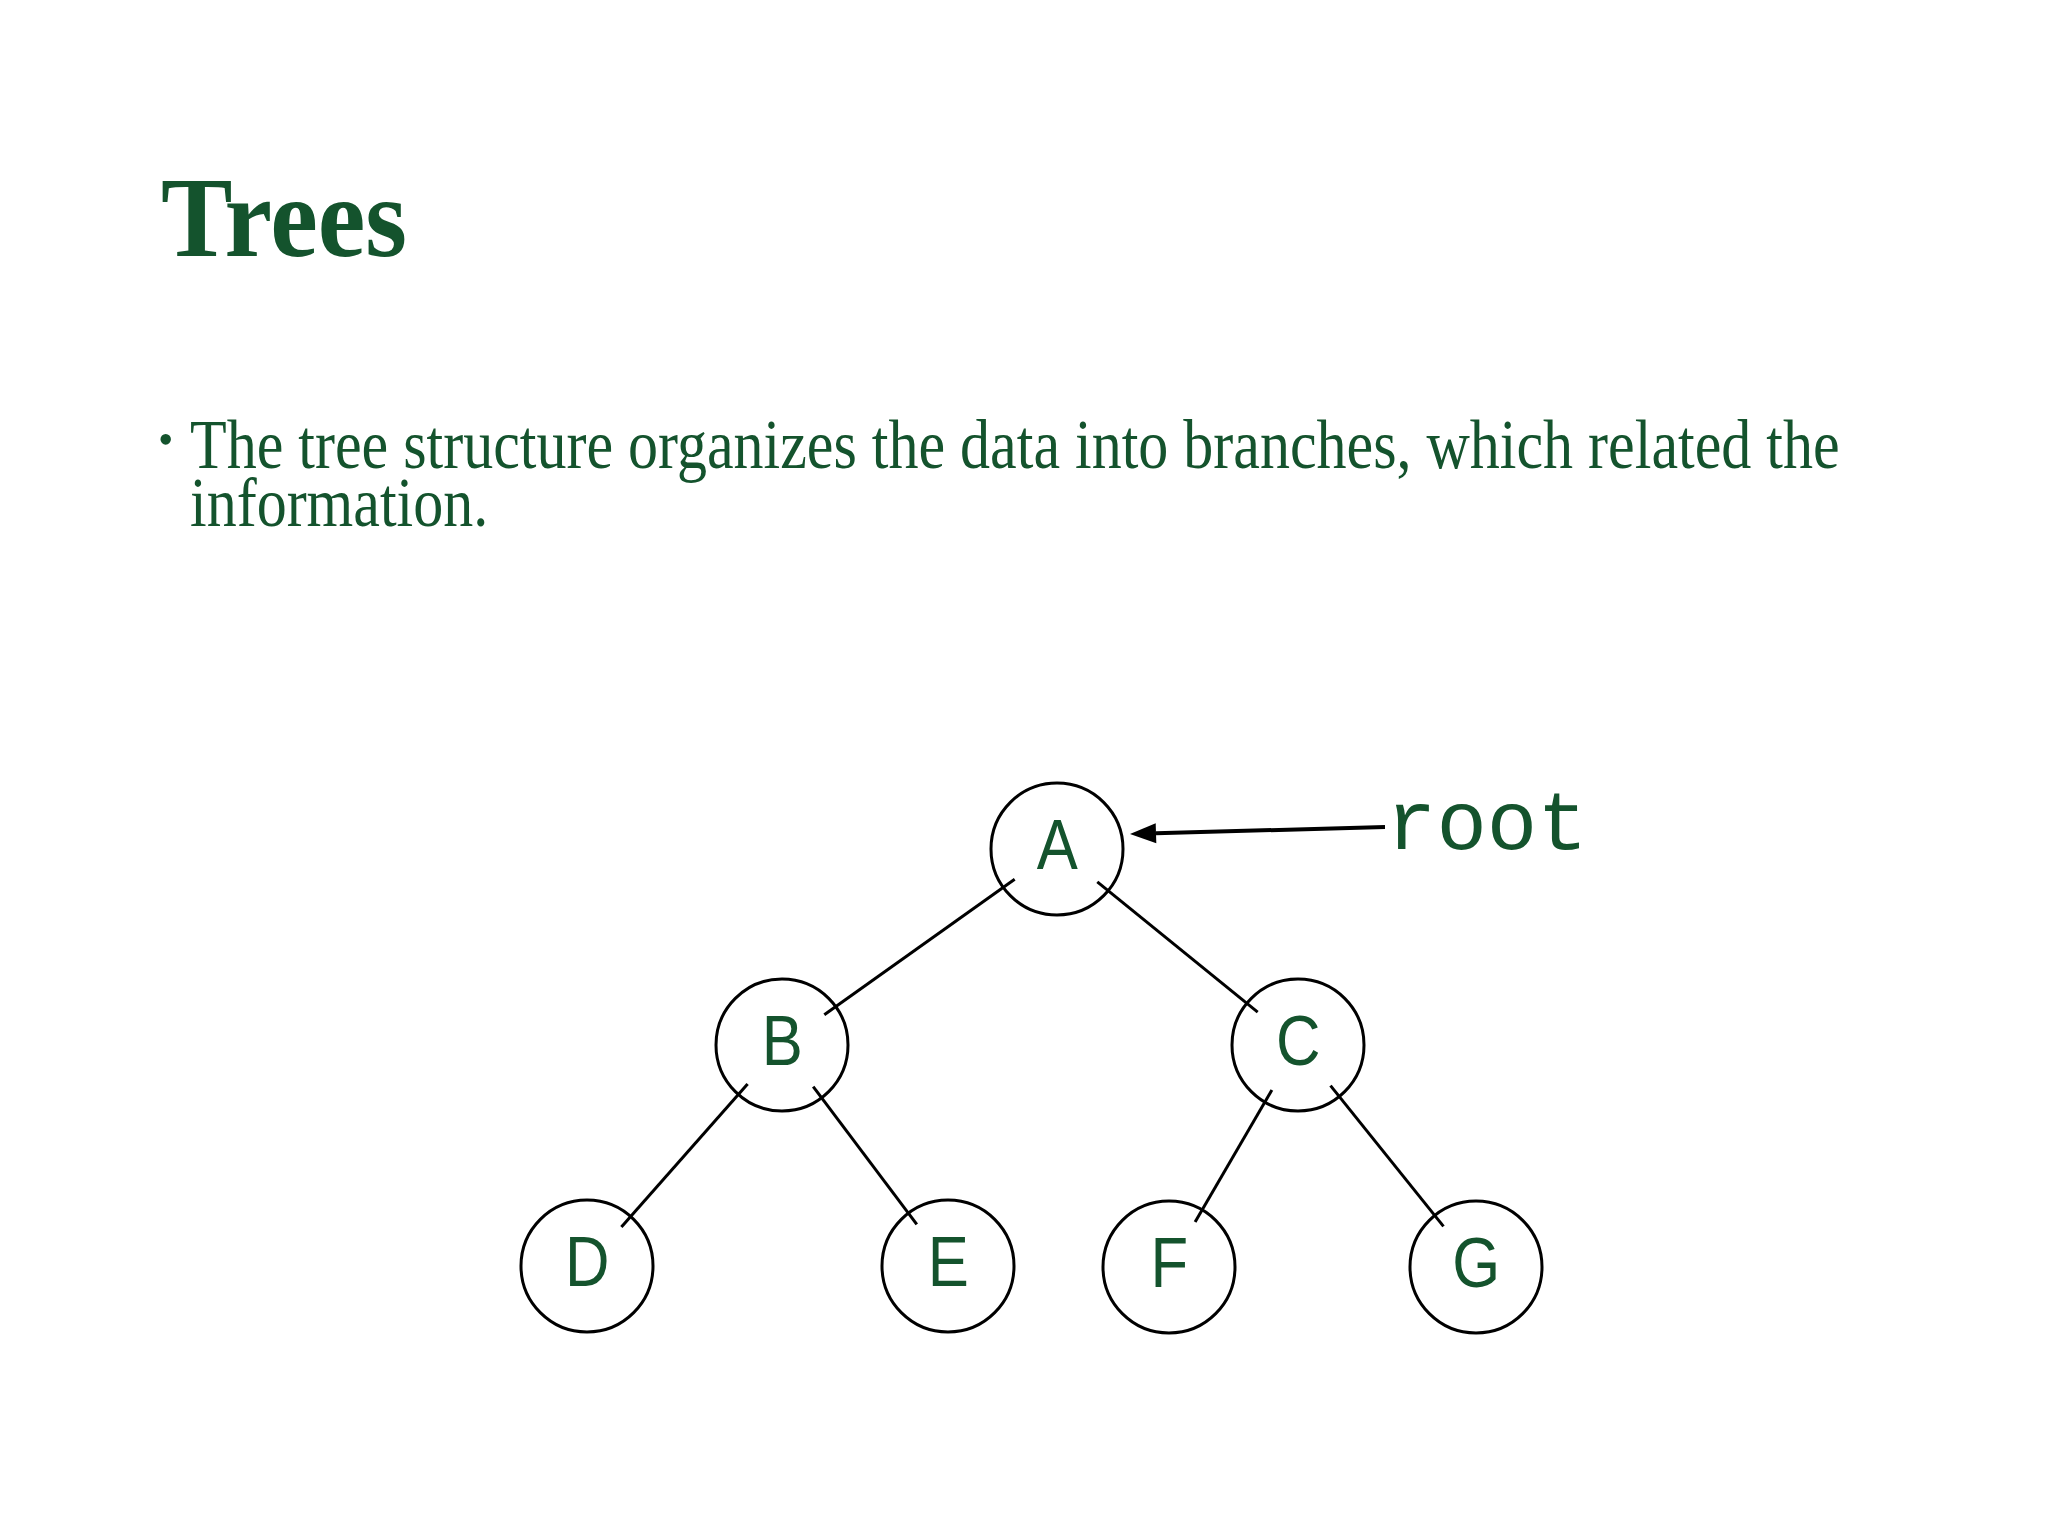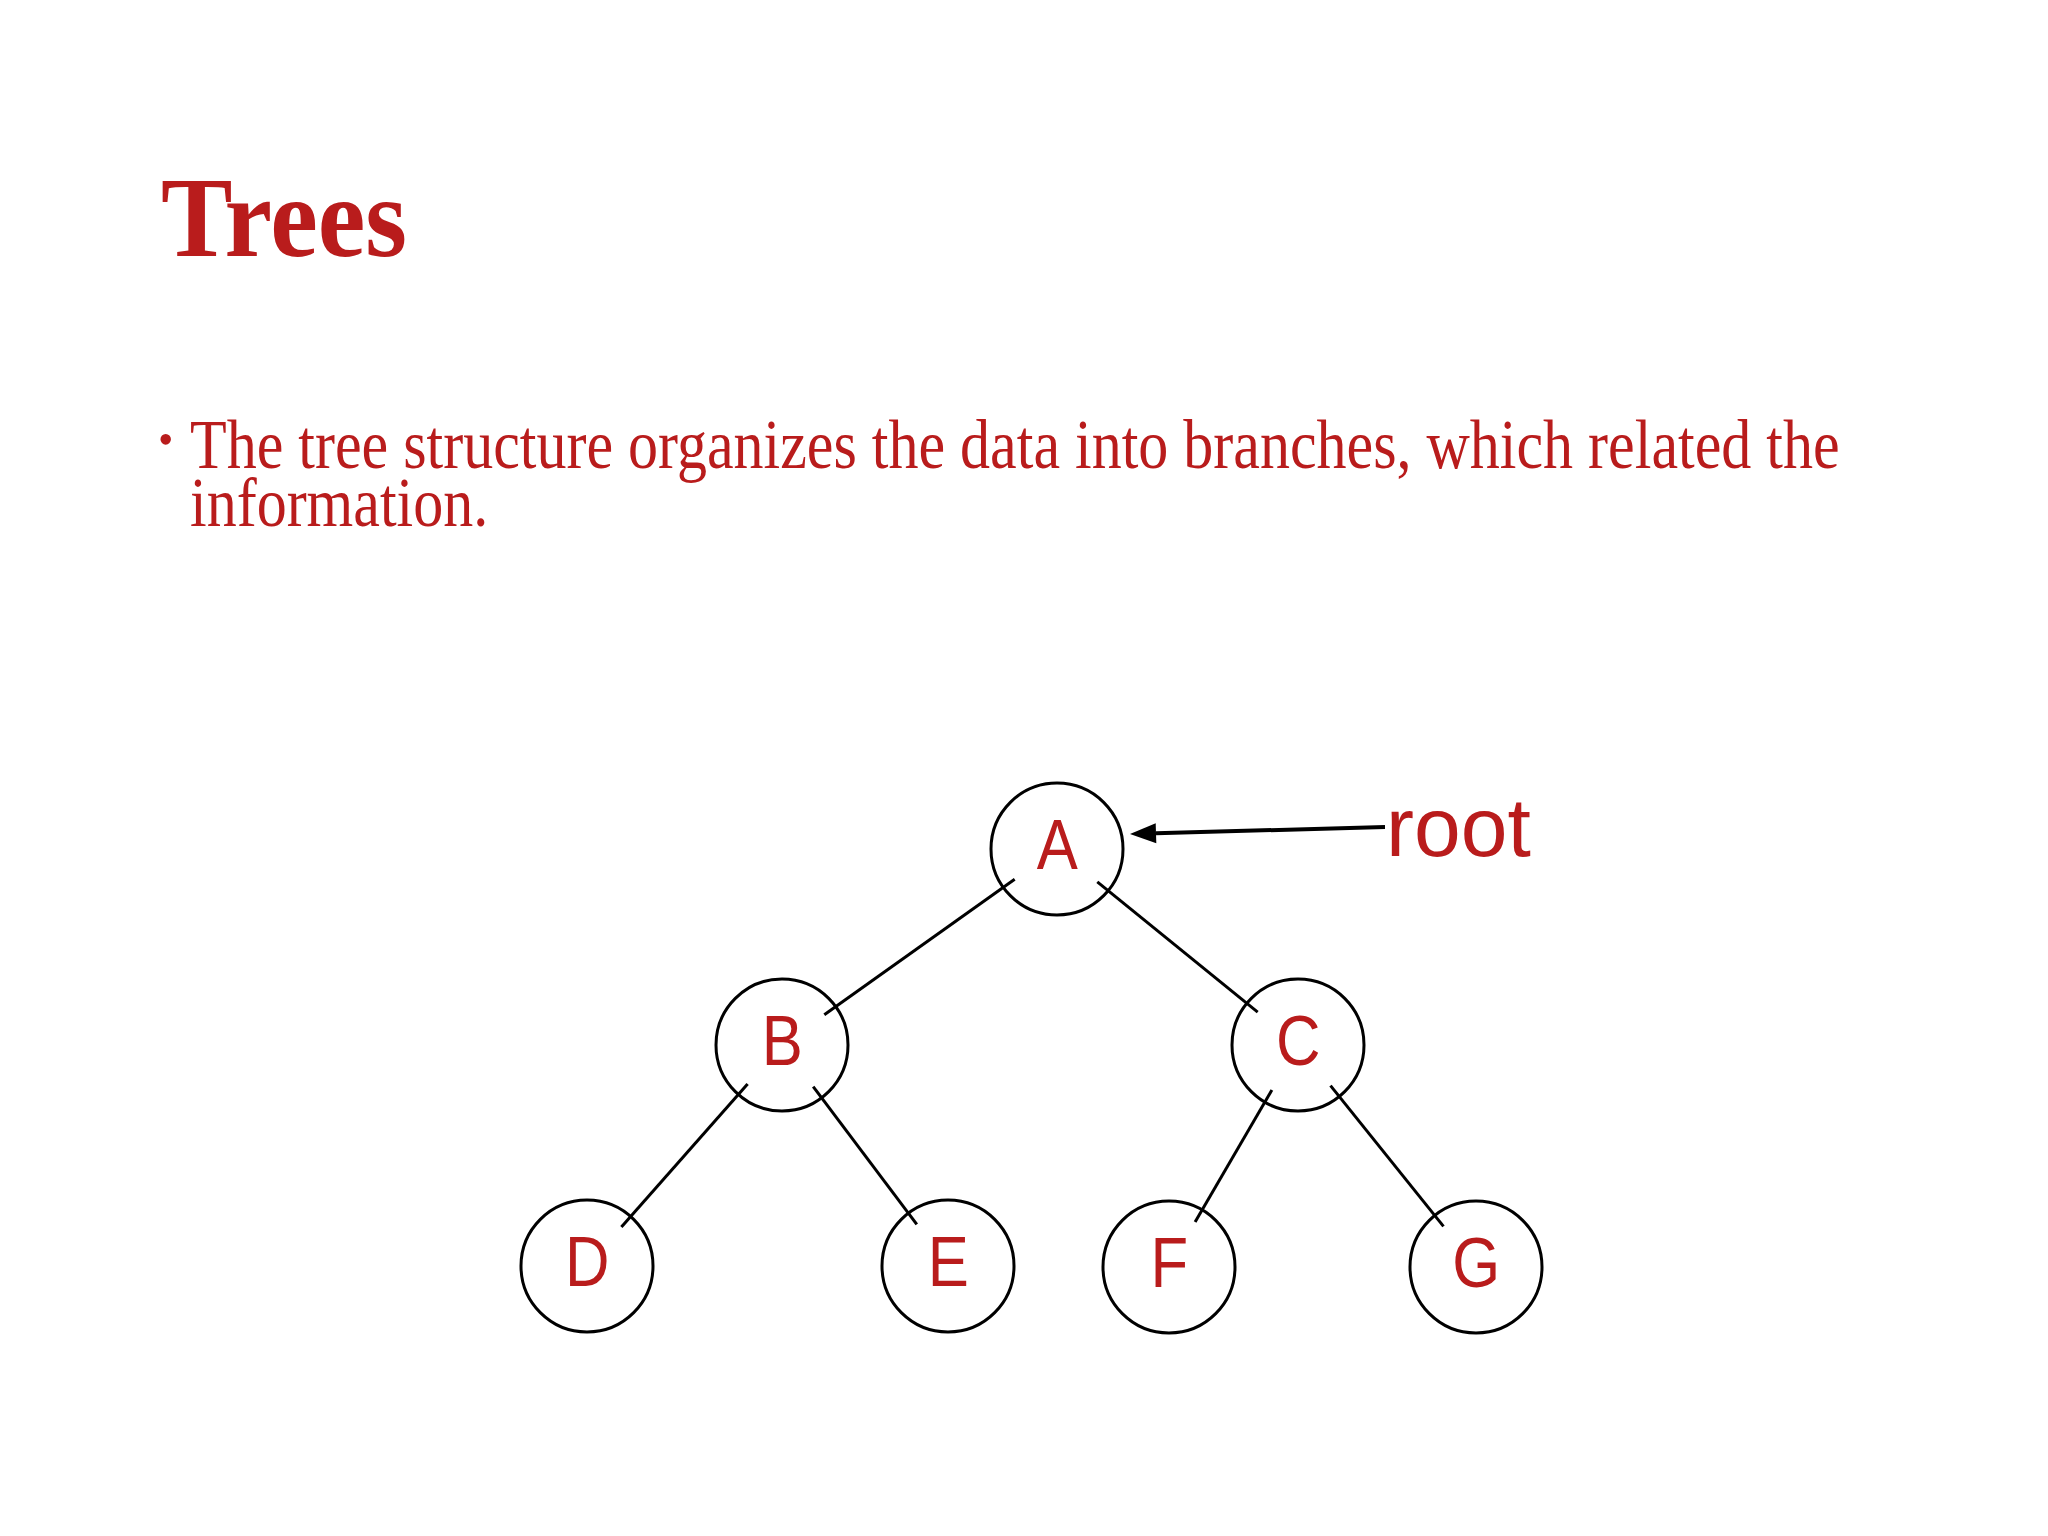--- a/index.html
+++ b/index.html
@@ -1,21 +1,21 @@
 <!DOCTYPE html>
 <html><head>
 <meta charset="utf-8">
 <style>
   html, body { margin: 0; padding: 0; background: #ffffff; }
   .slide {
     position: relative;
     width: 1865px;
     height: 1536px;
     background: #ffffff;
-    color: #b91c1c;
+    color: #14532d;
     overflow: hidden;
   }
   .title {
     position: absolute;
     left: 161px;
     top: 161px;
     font-family: "Liberation Serif", "DejaVu Serif", serif;
     font-weight: bold;
     font-size: 114px;
     line-height: 114px;
@@ -59,21 +59,21 @@
     line-height: 70px;
   }
   .node-label > span {
     display: inline-block;
     transform: scaleX(0.88);
   }
   .root-label {
     position: absolute;
     left: 1386px;
     top: 785px;
-    font-family: Liberation Sans, sans-serif;
+    font-family: Liberation Mono, monospace;
     font-size: 84px;
     line-height: 84px;
     white-space: nowrap;
   }
 </style>
 </head>
 <body>
 
 <div class="slide">
 

